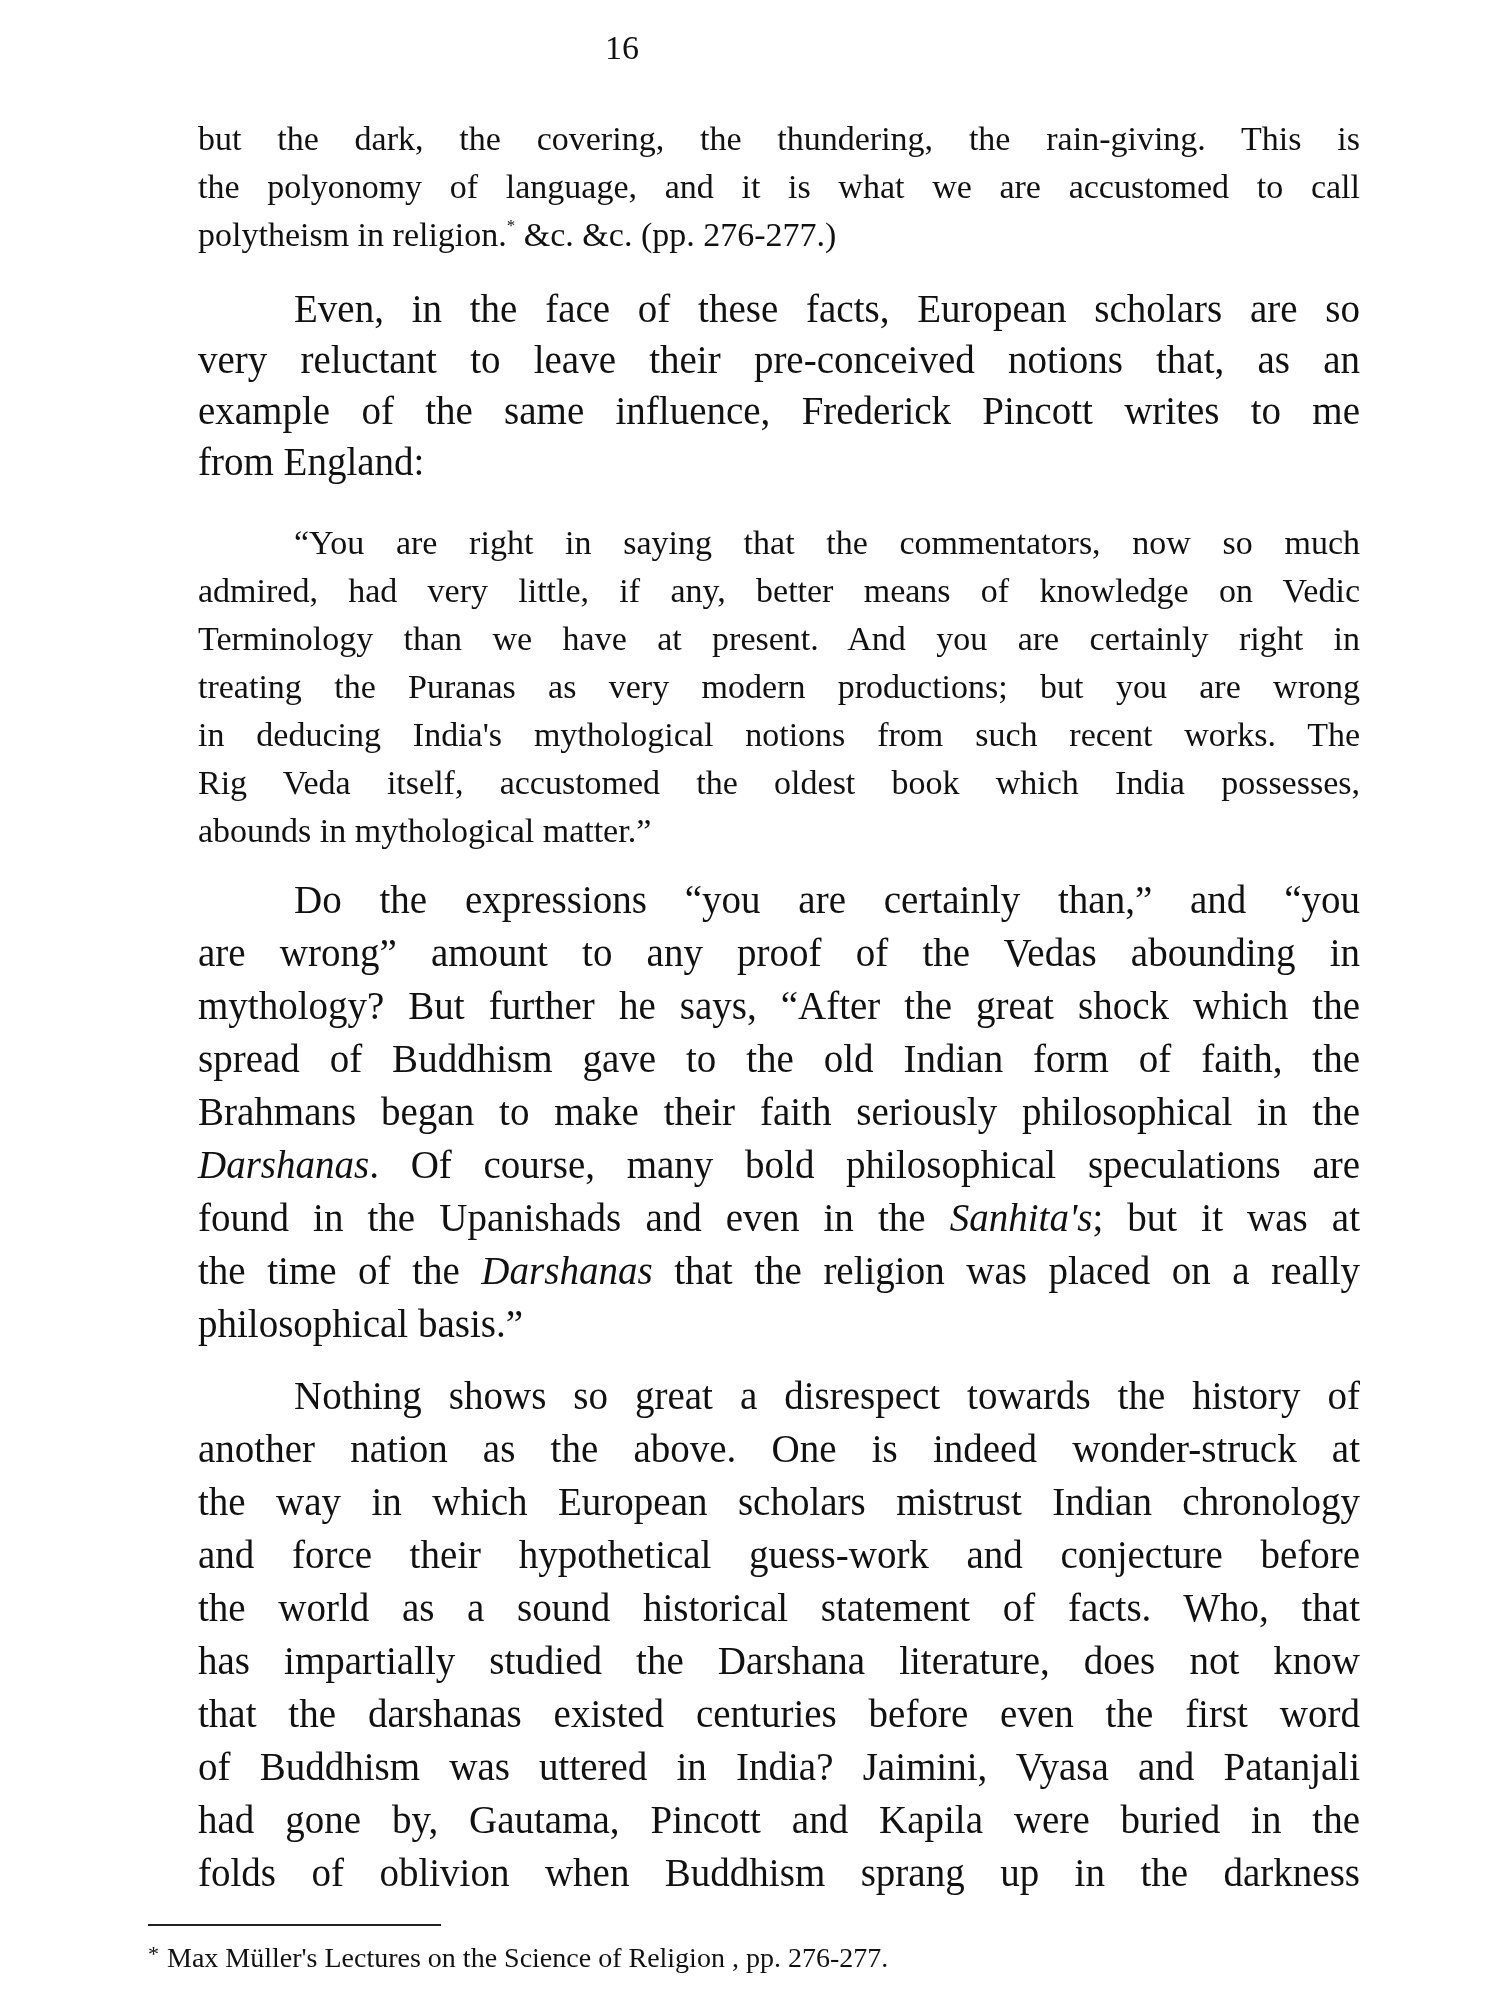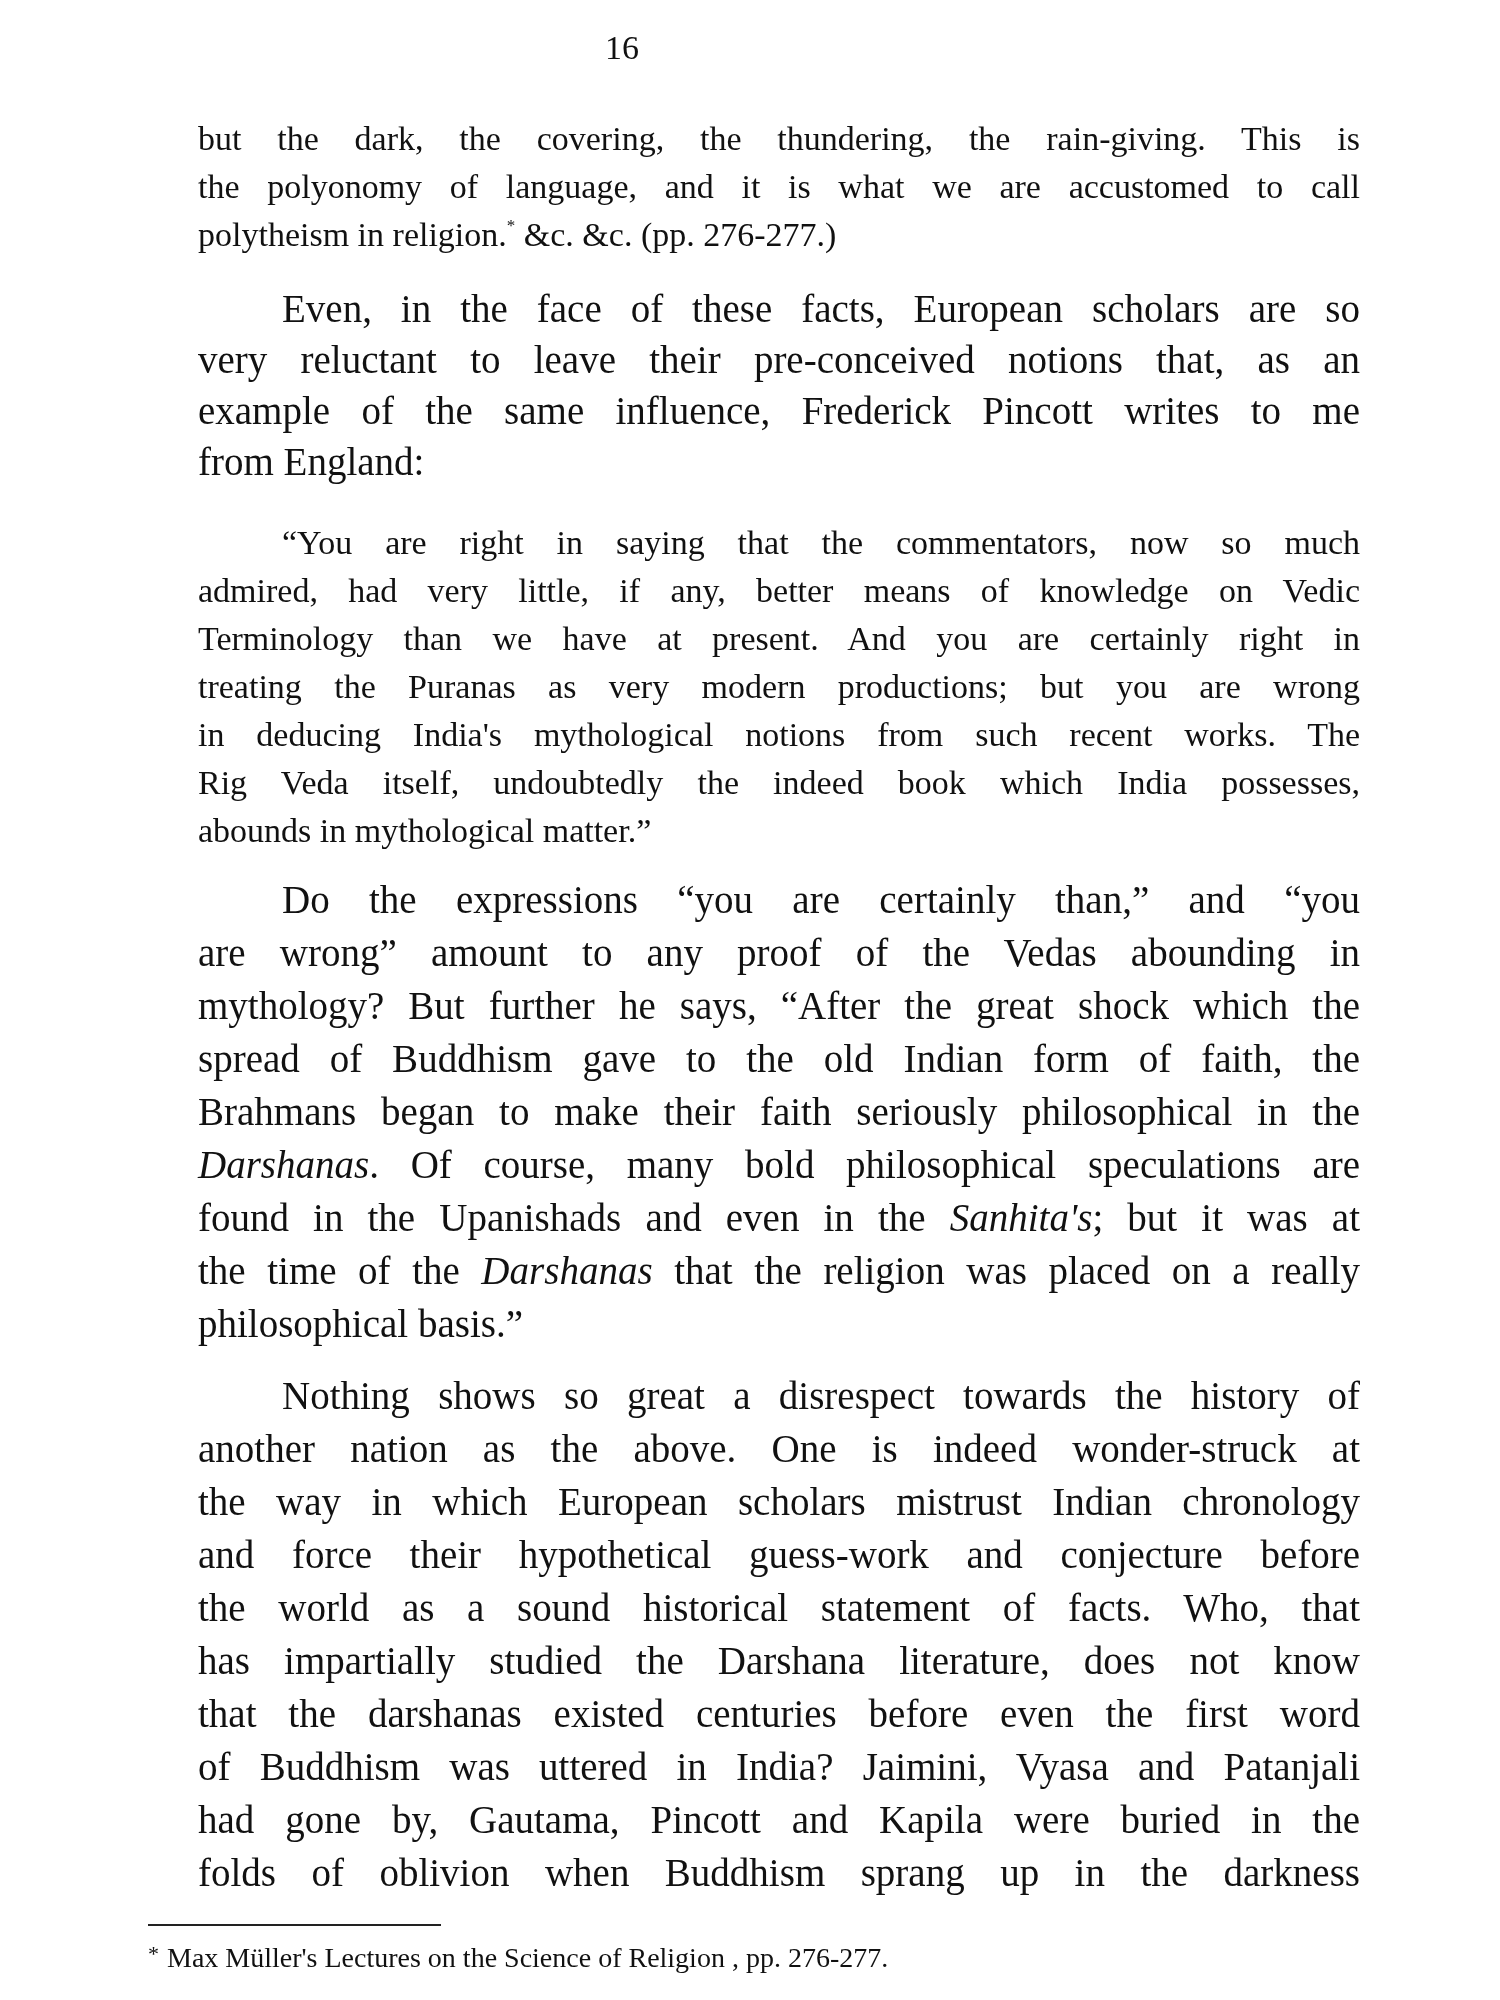--- a/index.html
+++ b/index.html
@@ -6,21 +6,21 @@
   body { width: 1500px; height: 2000px; position: relative; overflow: hidden;
          font-family: "Liberation Serif", "DejaVu Serif", serif; color: #111111; }
   .page-number { position: absolute; top: 28px; left: 0; width: 1244px; text-align: center;
                  font-size: 34px; line-height: 40px; }
   .block { position: absolute; left: 150px; width: 1210px; }
   .line { display: block; white-space: nowrap; text-align: justify; text-align-last: justify;
           height: 0; position: relative; }
   .line > span.t { position: absolute; left: 0; right: 0; bottom: 0; display: block;
                    text-align: justify; text-align-last: justify; white-space: normal; margin-left: 48px; }
   .line.last > span.t { text-align-last: left; }
-  .line.indent > span.t { left: 84px; }
+  .line.indent > span.t { left: 96px; }
   .small { font-size: 34px; }
   .large { font-size: 39px; }
   em { }
   sup { font-size: 0.5em; vertical-align: 0.9em; line-height: 0; }
   .footnote-rule { position: absolute; left: 148px; top: 1924px; width: 293px; height: 2px; background: #222; }
   .footnote { position: absolute; left: 148px; top: 1937px; font-size: 28px; line-height: 34px; white-space: nowrap; }
   .footnote .ast { font-size: 22px; vertical-align: 6px; margin-right: 8px; }
 </style>
 </head>
 <body>
@@ -63,21 +63,21 @@
       <div class="line" style="position: absolute; left: 0px; right: 0px; top: 658px;">
         <span class="t">Terminology than we have at present. And you are certainly right in</span>
       </div>
       <div class="line" style="position: absolute; left: 0px; right: 0px; top: 706px;">
         <span class="t">treating the Puranas as very modern productions; but you are wrong</span>
       </div>
       <div class="line" style="position: absolute; left: 0px; right: 0px; top: 754px;">
         <span class="t">in deducing India's mythological notions from such recent works. The</span>
       </div>
       <div class="line" style="position: absolute; left: 0px; right: 0px; top: 802px;">
-        <span class="t">Rig Veda itself, undoubtedly the indeed book which India possesses,</span>
+        <span class="t">Rig Veda itself, accustomed the oldest book which India possesses,</span>
       </div>
       <div class="line last" style="position: absolute; left: 0px; right: 0px; top: 850px;">
         <span class="t">abounds in mythological matter.”</span>
       </div>
     </div>
     <div class="block large" style="top: 0px;">
       <div class="line indent" style="position: absolute; left: 0px; right: 0px; top: 922px;">
         <span class="t">Do the expressions “you are certainly than,” and “you</span>
       </div>
       <div class="line" style="position: absolute; left: 0px; right: 0px; top: 975px;">

